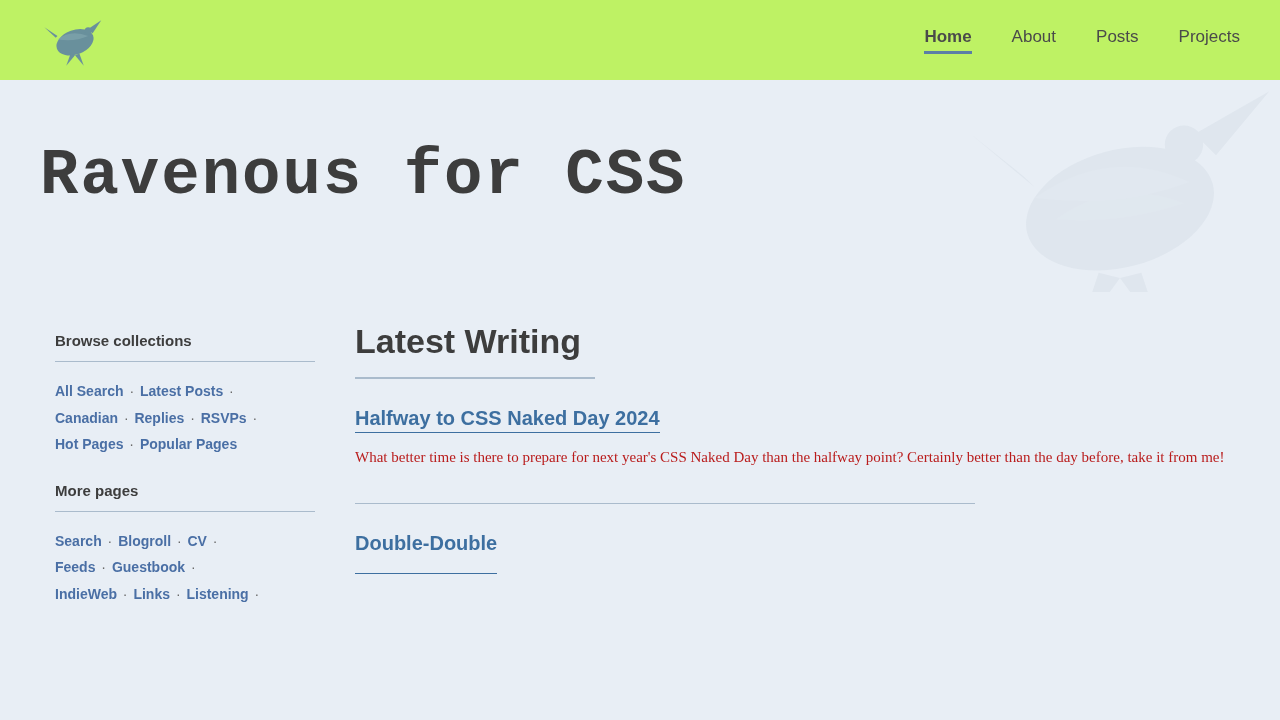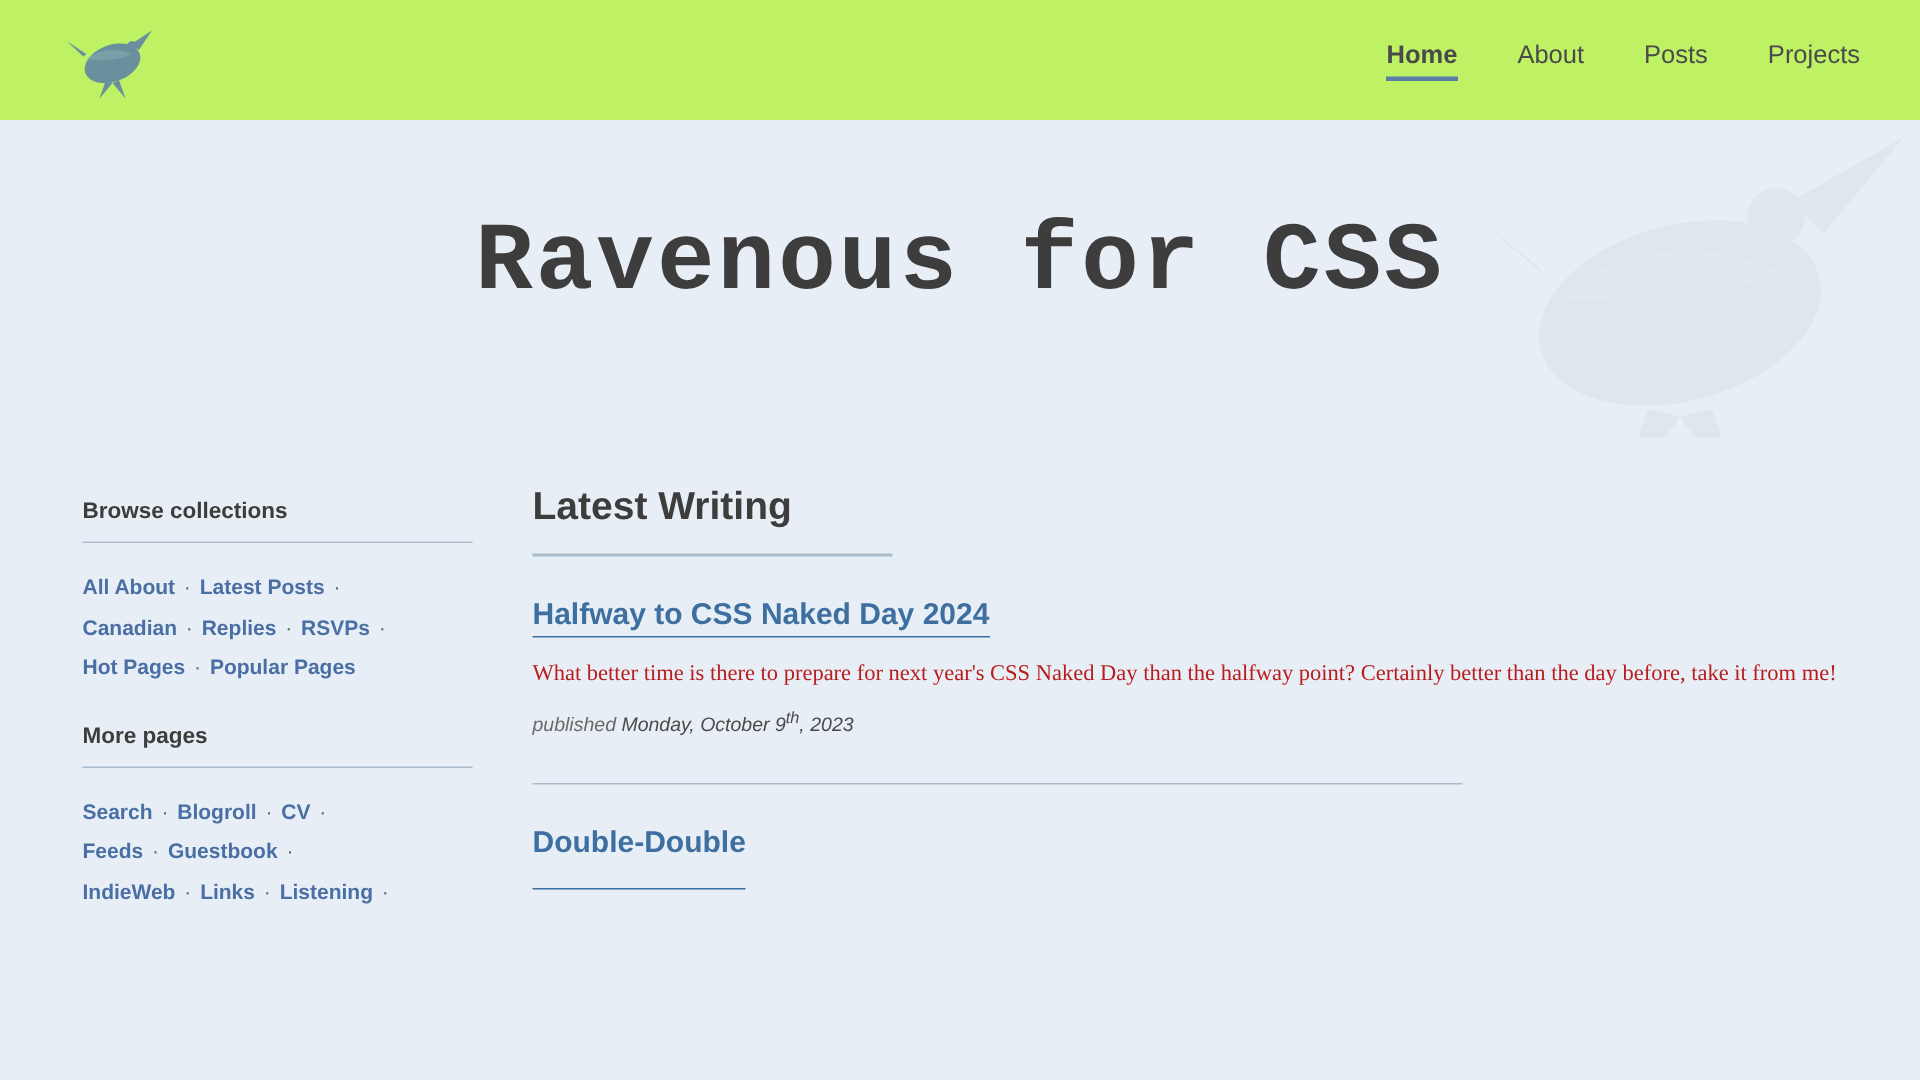--- a/index.html
+++ b/index.html
@@ -55,21 +55,21 @@
 
     .nav-links li.active {
       border-bottom: 3px solid #5b7fa6;
       padding-bottom: 4px;
     }
 
     
     .hero {
       position: relative;
       padding: 60px 40px 40px 40px;
-      text-align: center;
+      text-align: left;
       overflow: hidden;
     }
 
     .hero-bird {
       position: absolute;
       right: 0;
       top: -10px;
       width: 320px;
       height: 280px;
       opacity: 0.18;
@@ -147,21 +147,21 @@
       margin-top: 24px;
     }
 
     
     .articles {
       flex: 1;
     }
 
     .articles h2 {
       font-family: Arial, sans-serif;
-      font-size: 26px;
+      font-size: 34px;
       font-weight: 700;
       color: #3d3d3d;
       margin-bottom: 16px;
     }
 
     .articles-divider {
       border: none;
       border-top: 2px solid #aabbcc;
       margin-bottom: 28px;
       width: 240px;
@@ -285,21 +285,21 @@
 
   <h1>Ravenous for CSS</h1>
 </div>
 
 <div class="main-content">
 
   <aside class="sidebar">
     <div class="sidebar-section-title">Browse collections</div>
     <hr class="sidebar-divider">
     <div class="sidebar-links">
-      <a href="#">All About</a>
+      <a href="#">All Search</a>
       <span class="dot"> · </span>
       <a href="#">Latest Posts</a>
       <span class="dot"> · </span><br>
       <a href="#">Canadian</a>
       <span class="dot"> · </span>
       <a href="#">Replies</a>
       <span class="dot"> · </span>
       <a href="#">RSVPs</a>
       <span class="dot"> · </span><br>
       <a href="#">Hot Pages</a>
@@ -333,26 +333,20 @@
 
   <main class="articles">
     <h2>Latest Writing</h2>
     <hr class="articles-divider">
 
     <article class="article-item">
       <h3>
         <a href="#">Halfway to CSS Naked Day 2024</a>
       </h3>
       <p>What better time is there to prepare for next year's CSS Naked Day than the halfway point? Certainly better than the day before, take it from me!</p>
-      <div class="article-meta">
-        <span>published</span>
-        <a href="#">
-          <span>Monday, October 9</span><sup>th</sup><span>, 2023</span>
-        </a>
-      </div>
     </article>
 
     <hr class="article-separator">
 
     <article class="article-item article-item-2">
       <h3>
         <a href="#">Double-Double</a>
       </h3>
     </article>
 

